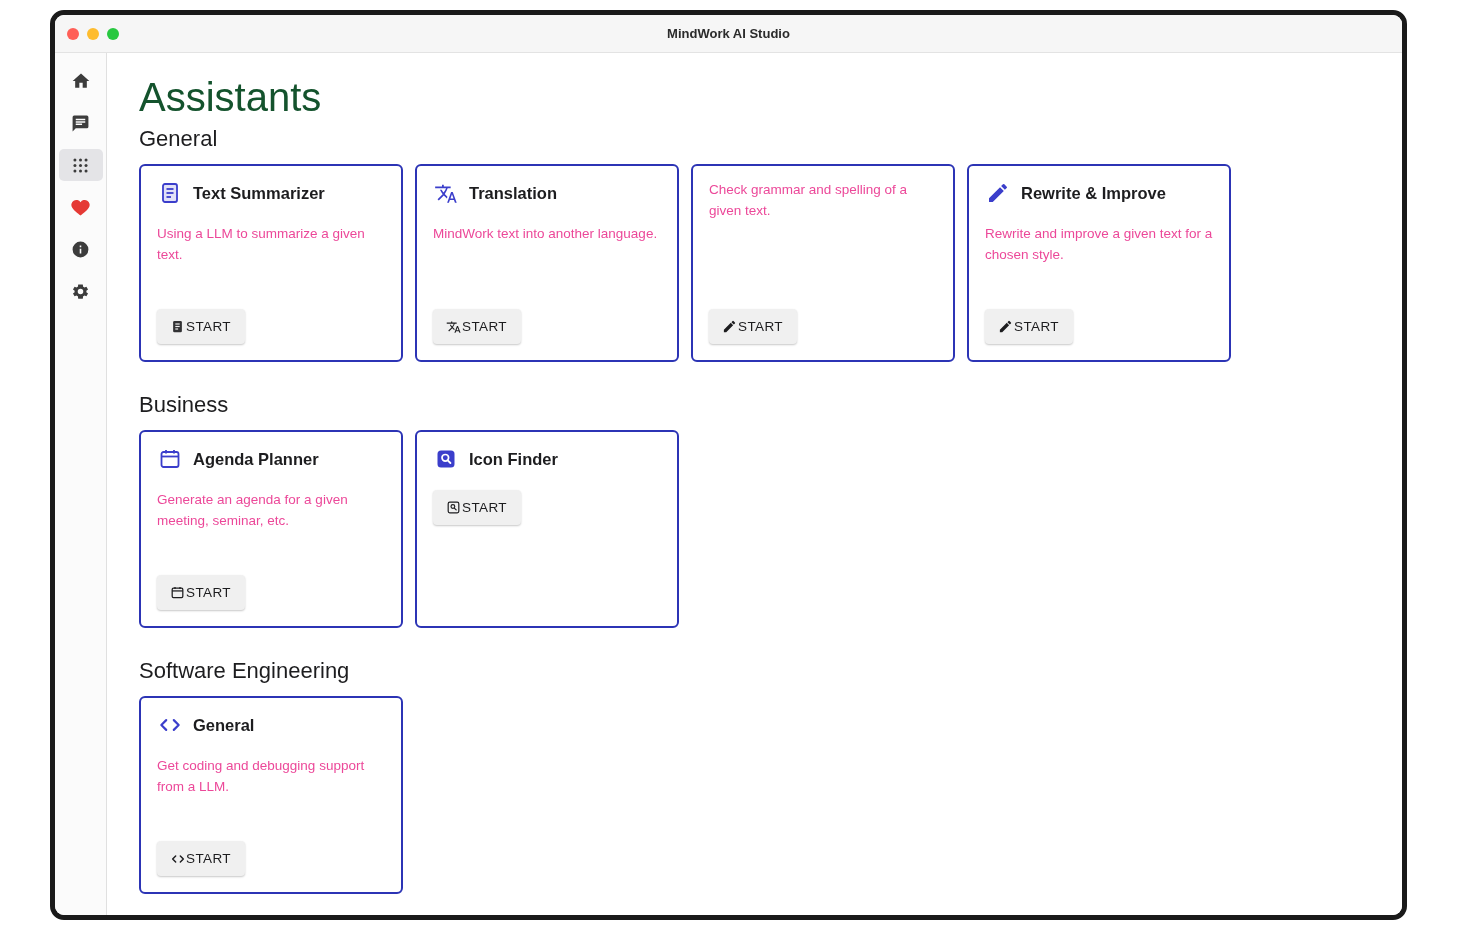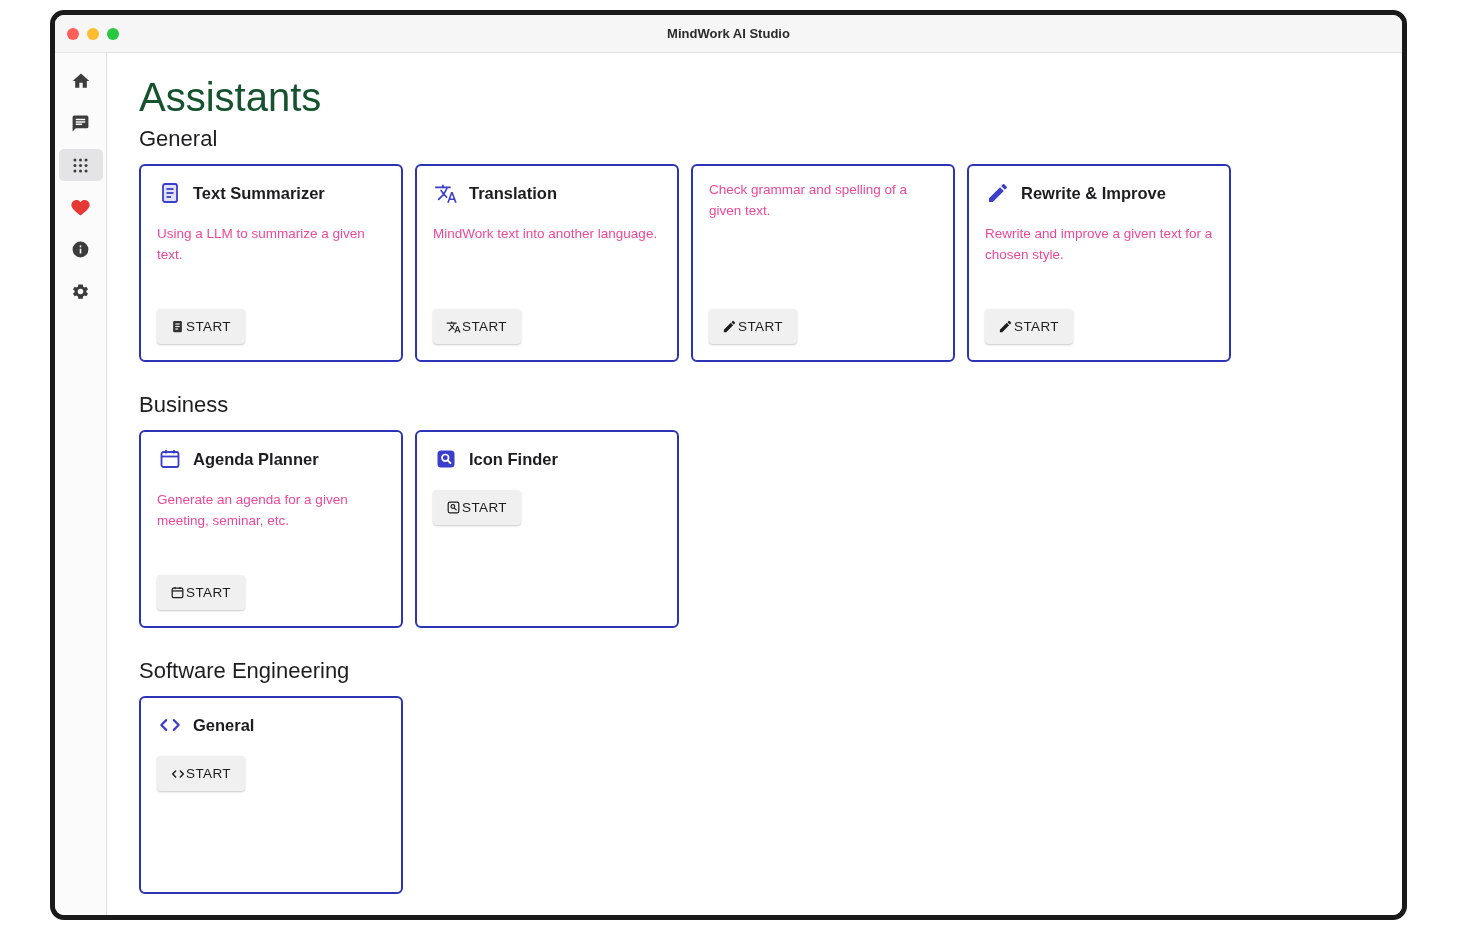--- a/index.html
+++ b/index.html
@@ -387,20 +387,21 @@
           <div class="card">
             <div class="card-head">
               <span class="card-icon">
                 <svg width="26" height="26" viewBox="0 0 24 24" fill="none" stroke="currentColor" stroke-width="2" stroke-linecap="round" stroke-linejoin="round">
                     <polyline points="8.5,7.5 4,12 8.5,16.5"></polyline>
                     <polyline points="15.5,7.5 20,12 15.5,16.5"></polyline>
                   </svg>
               </span>
               <span class="card-name">General</span>
             </div>
+            <div class="card-desc">Get coding and debugging support from a LLM.</div>
             <button class="start-btn">
               <span class="btn-icon">
                 <svg width="16" height="16" viewBox="0 0 24 24" fill="none" stroke="currentColor" stroke-width="2.2" stroke-linecap="round" stroke-linejoin="round">
                     <polyline points="8.5,7.5 4,12 8.5,16.5"></polyline>
                     <polyline points="15.5,7.5 20,12 15.5,16.5"></polyline>
                   </svg>
               </span>
               <span>START</span>
             </button>
           </div>

